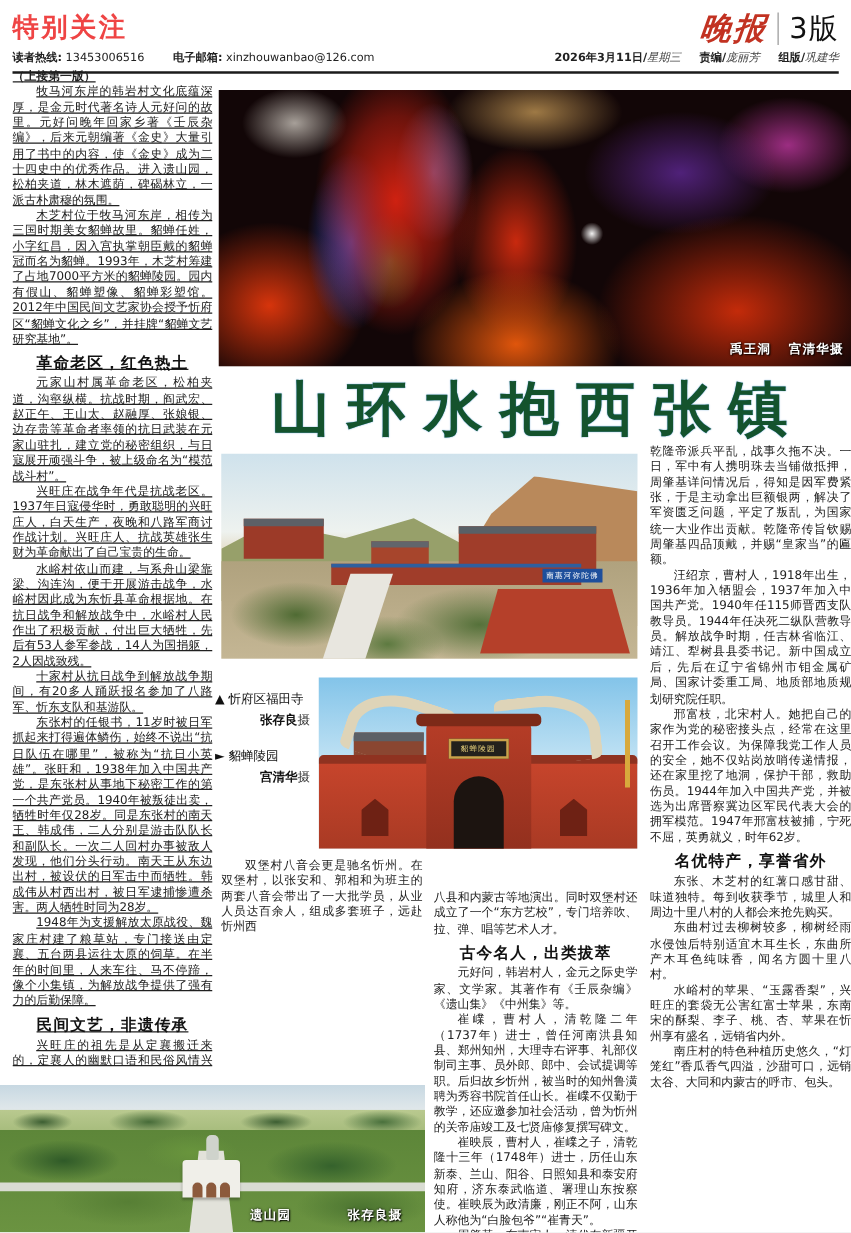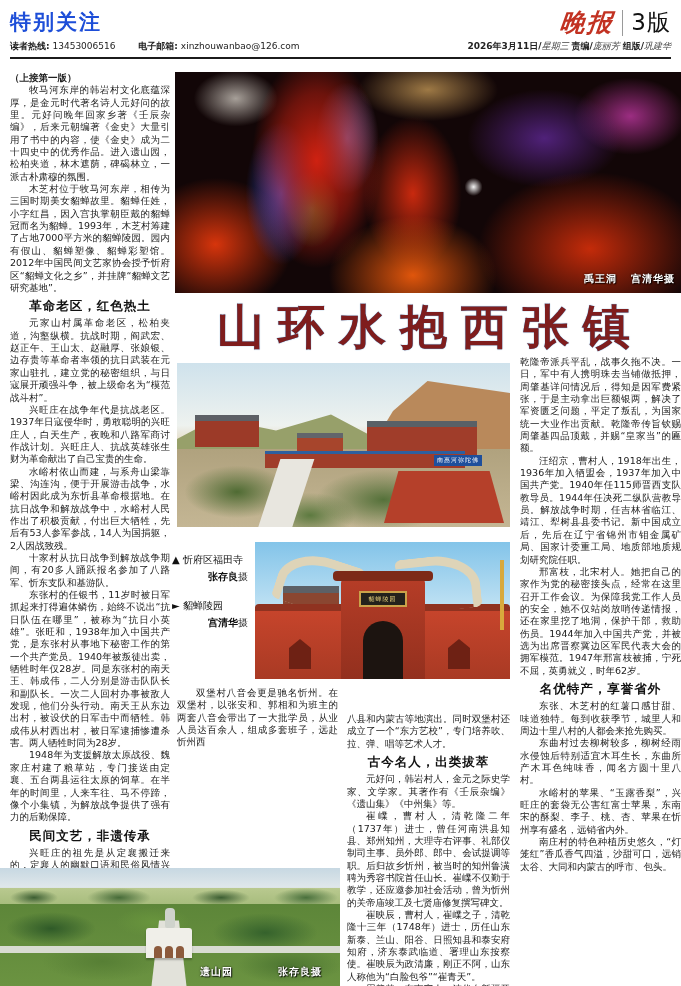--- a/index.html
+++ b/index.html
@@ -1,45 +1,45 @@
 <!DOCTYPE html>
 <html><head>
 <meta charset="utf-8">
 <style>
   html,body{margin:0;padding:0;background:#e9e9e9;}
   .page{position:relative;width:681px;height:986px;background:#ffffff;overflow:hidden;
         font-family:"DejaVu Sans","Liberation Sans",sans-serif;color:#222;}
   
-  .hdr-section{position:absolute;left:10px;top:8px;font-size:21px;font-weight:bold;color:#1d4ed8;letter-spacing:2px;}
+  .hdr-section{position:absolute;left:10px;top:8px;font-size:21px;font-weight:bold;color:#ef4444;letter-spacing:2px;}
   .hdr-right{position:absolute;right:10px;top:6px;display:flex;align-items:center;gap:8px;}
   .masthead{font-family:"DejaVu Serif","Liberation Serif",serif;font-style:italic;font-weight:bold;
             font-size:25px;color:#c23222;transform:skewX(-6deg);letter-spacing:2px;}
   .hdr-divider{width:1px;height:26px;background:#9a9a9a;}
   .page-no{font-size:23px;color:#111;letter-spacing:1px;}
   .info-row{position:absolute;left:10px;right:10px;top:40px;display:flex;justify-content:space-between;
             font-size:9px;color:#222;}
   .info-row b{font-weight:bold;}
   .info-left span,.info-right span{margin-right:10px;}
-  .info-right span{margin-right:0;}
+  .info-right span{margin-right:0;margin-left:12px;}
   .soft{color:#444;font-family:"DejaVu Serif","Liberation Serif",serif;font-style:italic;}
   .rule{position:absolute;left:10px;right:10px;top:57px;height:2px;background:#1b1b1b;}
   
   .col{position:absolute;overflow:hidden;font-size:9.5px;line-height:1.3;color:#212121;text-align:justify;}
   .col p{margin:0;text-indent:2em;}
   .col p.noindent{text-indent:0;}
   .col h3{margin:4px 0 3px 0;text-align:center;font-size:12.5px;letter-spacing:1px;color:#111;text-indent:0;}
   .col p.lead{font-weight:bold;text-indent:0;}
-  #col1{left:10px;top:72px;width:160px;height:798px;}
+  #col1{left:10px;top:56px;width:160px;height:798px;text-decoration:underline;}
   #col2{left:177px;top:687px;width:161px;height:176px;}
   #col3{left:347px;top:687px;width:163px;height:299px;margin-top:26px;}
   #col4{left:520px;top:356px;width:161px;height:630px;}
   
   .main-title{position:absolute;left:180px;top:299px;width:501px;height:56px;display:flex;
               align-items:center;justify-content:center;}
-  .main-title span{font-size:47px;font-weight:800;color:#7f1d1d;letter-spacing:14px;
+  .main-title span{font-size:47px;font-weight:800;color:#14532d;letter-spacing:14px;
                    text-shadow:0 0 1px #1c76bf;white-space:nowrap;}
   
   .photo{position:absolute;overflow:hidden;}
   .photo .pcap{position:absolute;bottom:7px;font-size:10px;color:#fff;
                text-shadow:0 0 2px rgba(0,0,0,.9),1px 1px 1px rgba(0,0,0,.8);font-weight:bold;letter-spacing:1px;}
   
   #cave{left:175px;top:72px;width:506px;height:221px;background:
     radial-gradient(ellipse 90px 150px at 28% 40%, rgba(217,35,18,.95) 0%, rgba(217,35,18,.45) 45%, transparent 72%),
     radial-gradient(ellipse 55px 110px at 21% 55%, rgba(40,80,210,.9) 0%, transparent 65%),
     radial-gradient(ellipse 45px 80px at 34% 30%, rgba(90,130,230,.8) 0%, transparent 70%),

